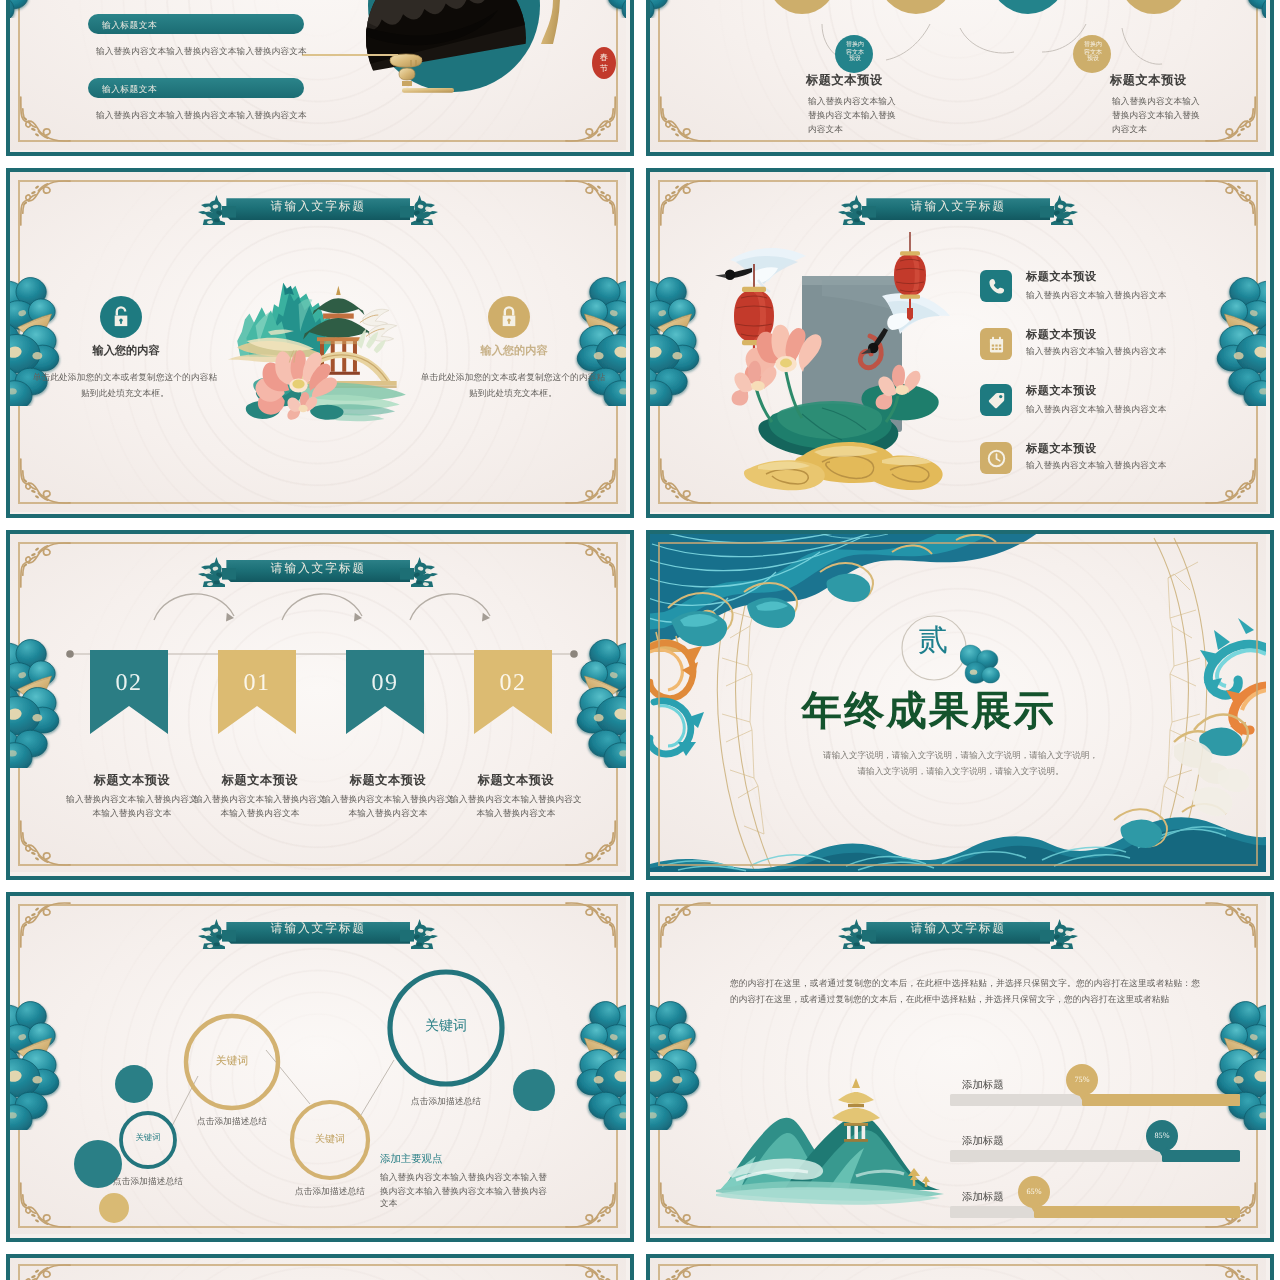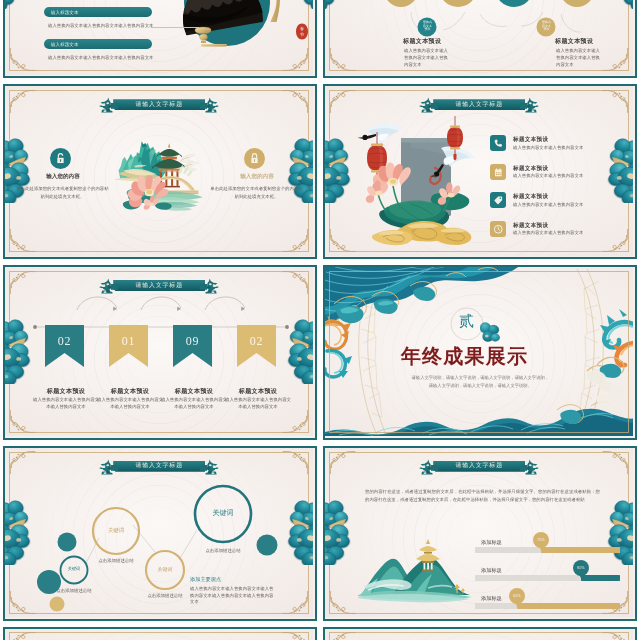--- a/index.html
+++ b/index.html
@@ -1404,21 +1404,21 @@
   <svg viewBox="0 0 26 26" width="22" height="22">
    <g stroke="#14707c" stroke-width=".4" stroke-opacity=".6">
    <path d="M6 3 C10 3 13 6 13 9.5 C13 13 10 15.5 6.3 15.5 C2.6 15.5 0 13 0 9.5 C0 6 2.3 3 6 3Z" fill="url(#pB)"></path>
    <path d="M16 6 C19.6 6 22.4 8.6 22.4 11.6 C22.4 14.8 19.6 17 16.2 17 C12.6 17 10 14.8 10 11.6 C10 8.6 12.4 6 16 6Z" fill="url(#pA)"></path>
    <path d="M9 13 C13 13 16 16 16 19.5 C16 23 13 25.6 9.3 25.6 C5.6 25.6 3 23 3 19.5 C3 16 5.3 13 9 13Z" fill="url(#pC)"></path>
    <path d="M18 16 C21 16 23.4 18.2 23.4 20.8 C23.4 23.4 21 25.4 18 25.4 C15 25.4 12.8 23.4 12.8 20.8 C12.8 18.2 15 16 18 16Z" fill="url(#pB)"></path>
    </g>
    <ellipse cx="8" cy="19" rx="2.2" ry="1.6" fill="#e6d6ae" opacity=".8"></ellipse>
   </svg>
  </span>
- <div style="position:absolute;left:0;top:79px;width:279px;text-align:center;font-size:20px;font-weight:bold;color:#7f1d1d;letter-spacing:1.2px;line-height:1;font-family:'Liberation Sans',sans-serif">年终成果展示</div>
+ <div style="position:absolute;left:0;top:79px;width:279px;text-align:center;font-size:20px;font-weight:bold;color:#14532d;letter-spacing:1.2px;line-height:1;font-family:'Liberation Sans',sans-serif">年终成果展示</div>
  <div style="position:absolute;left:0;top:107px;width:310.6px;text-align:center;font-size:4.3px;color:#7d7a74;line-height:1.8">
    <div>请输入文字说明，请输入文字说明，请输入文字说明，请输入文字说明，</div>
    <div>请输入文字说明，请输入文字说明，请输入文字说明。</div>
  </div>
  <div class="goldframe"></div>
 </div>
         </div>
       </div>
 </div>
 

